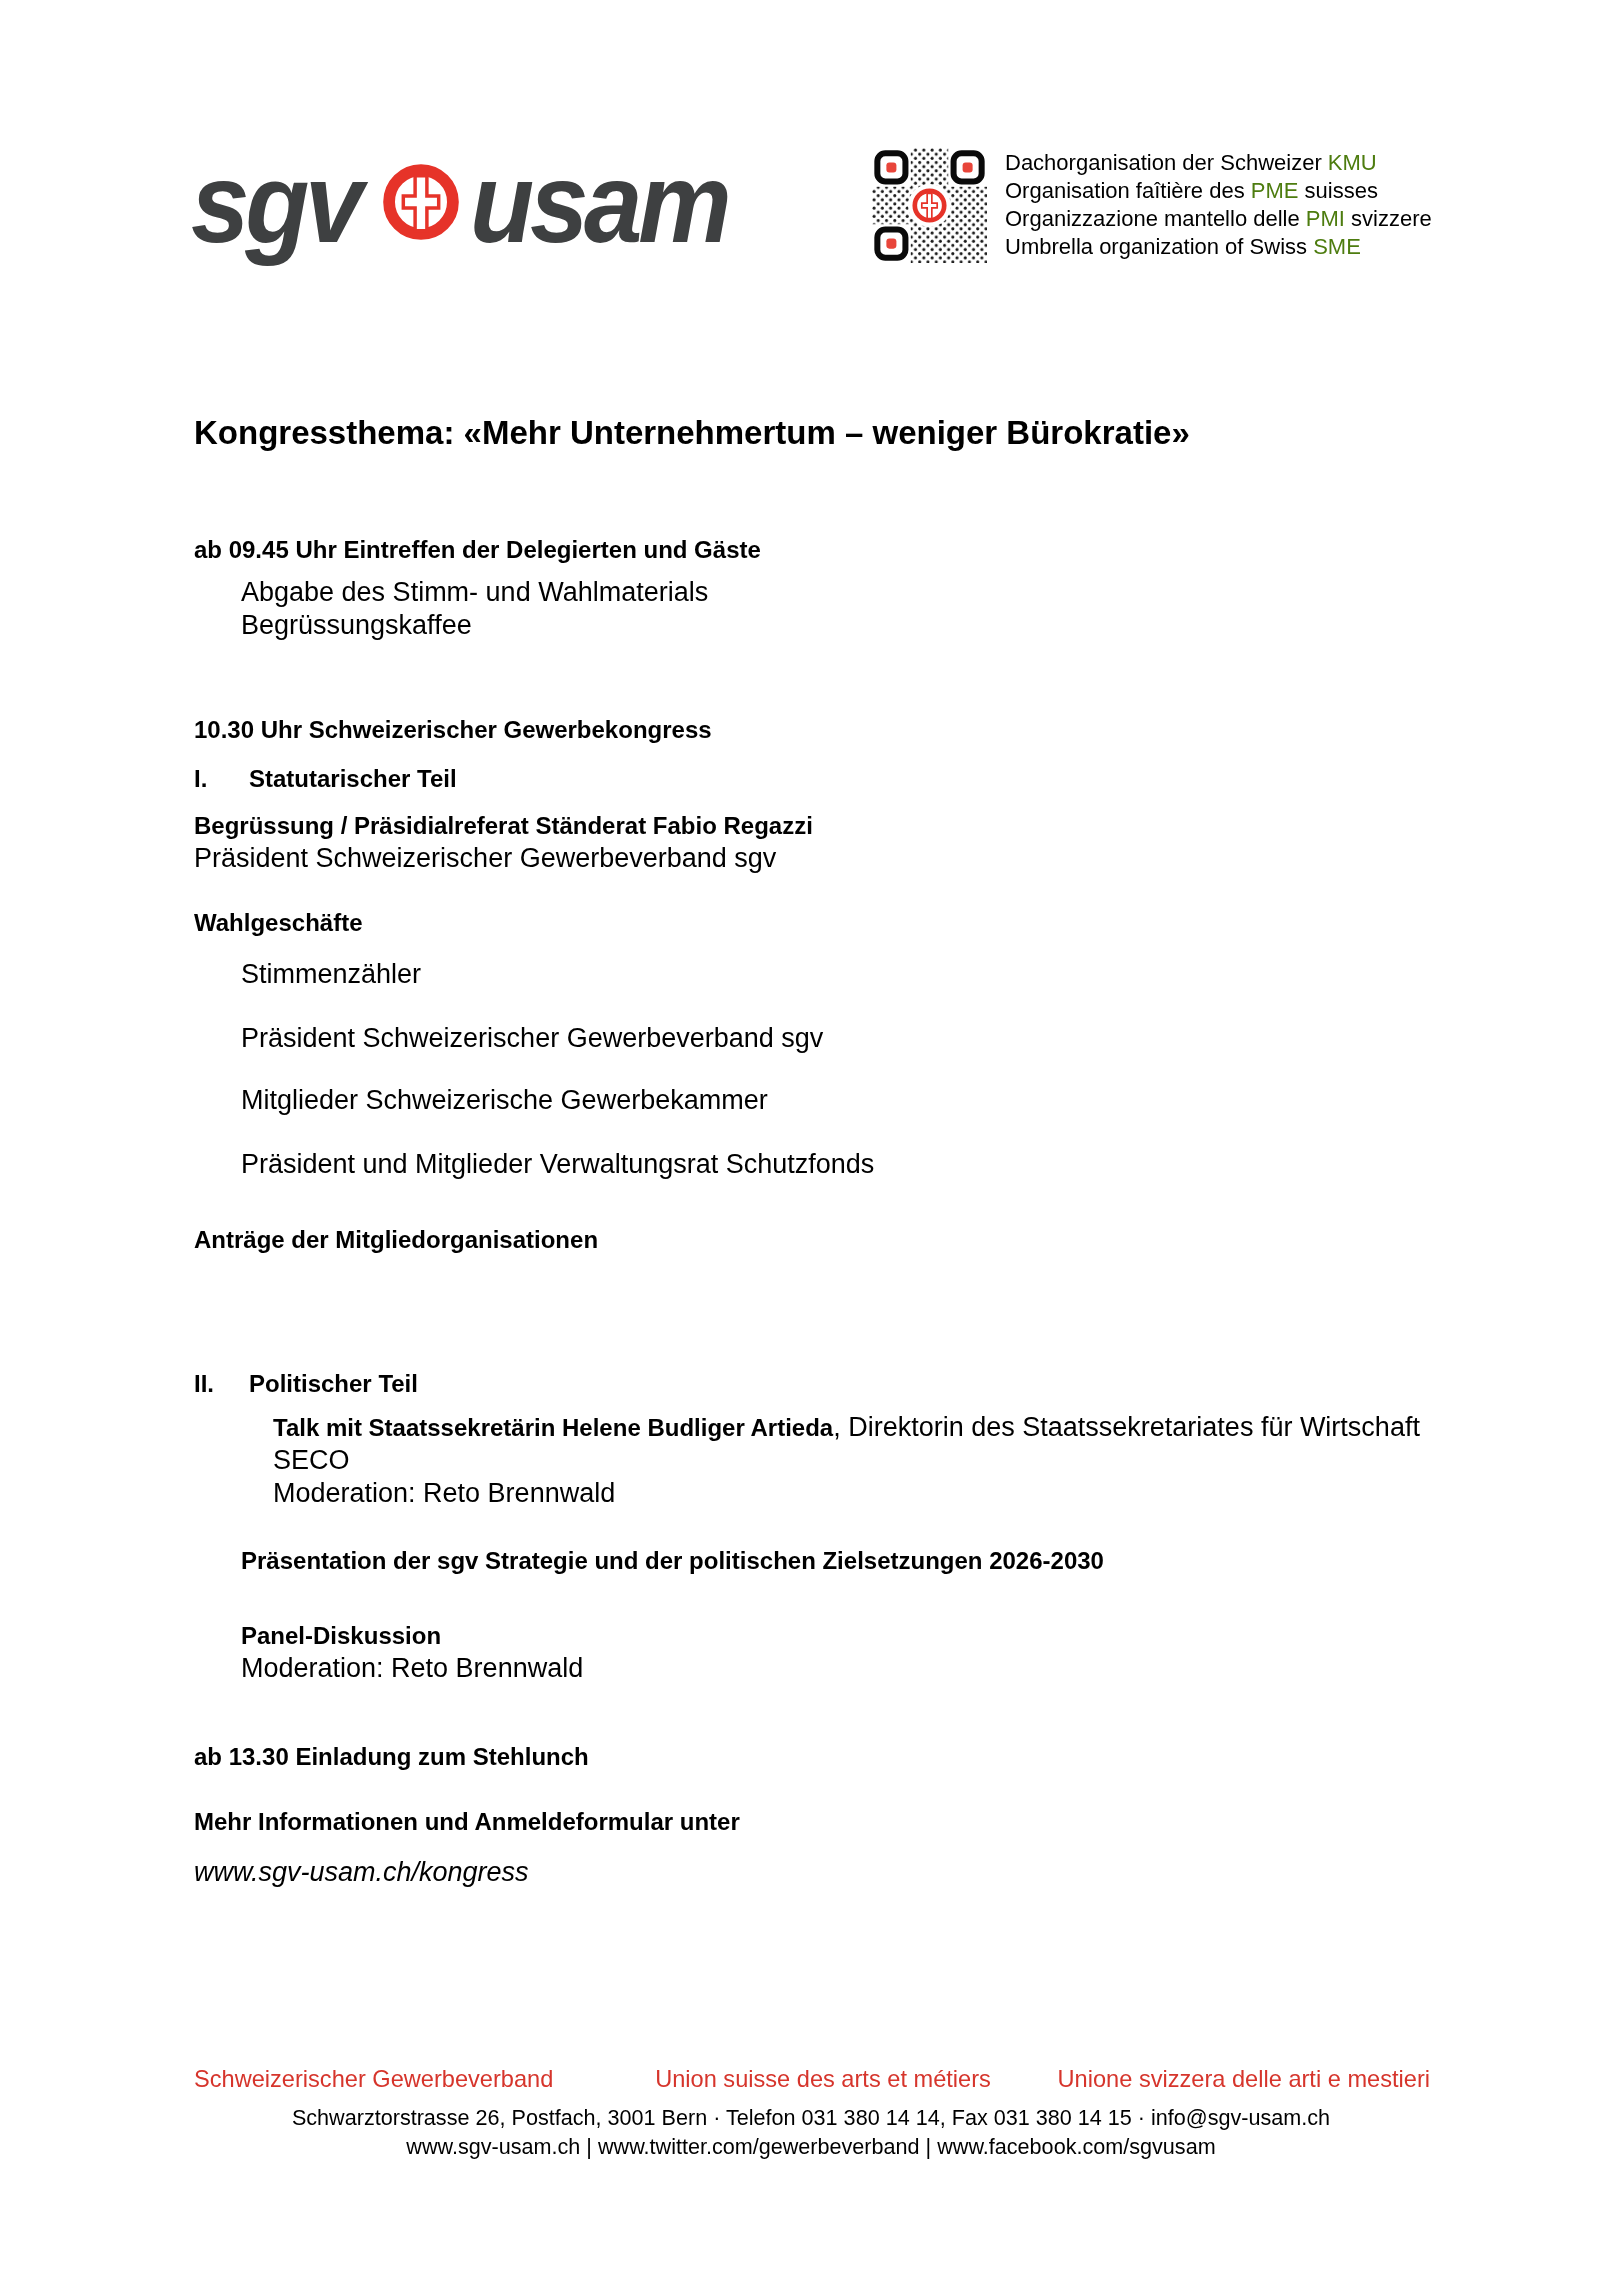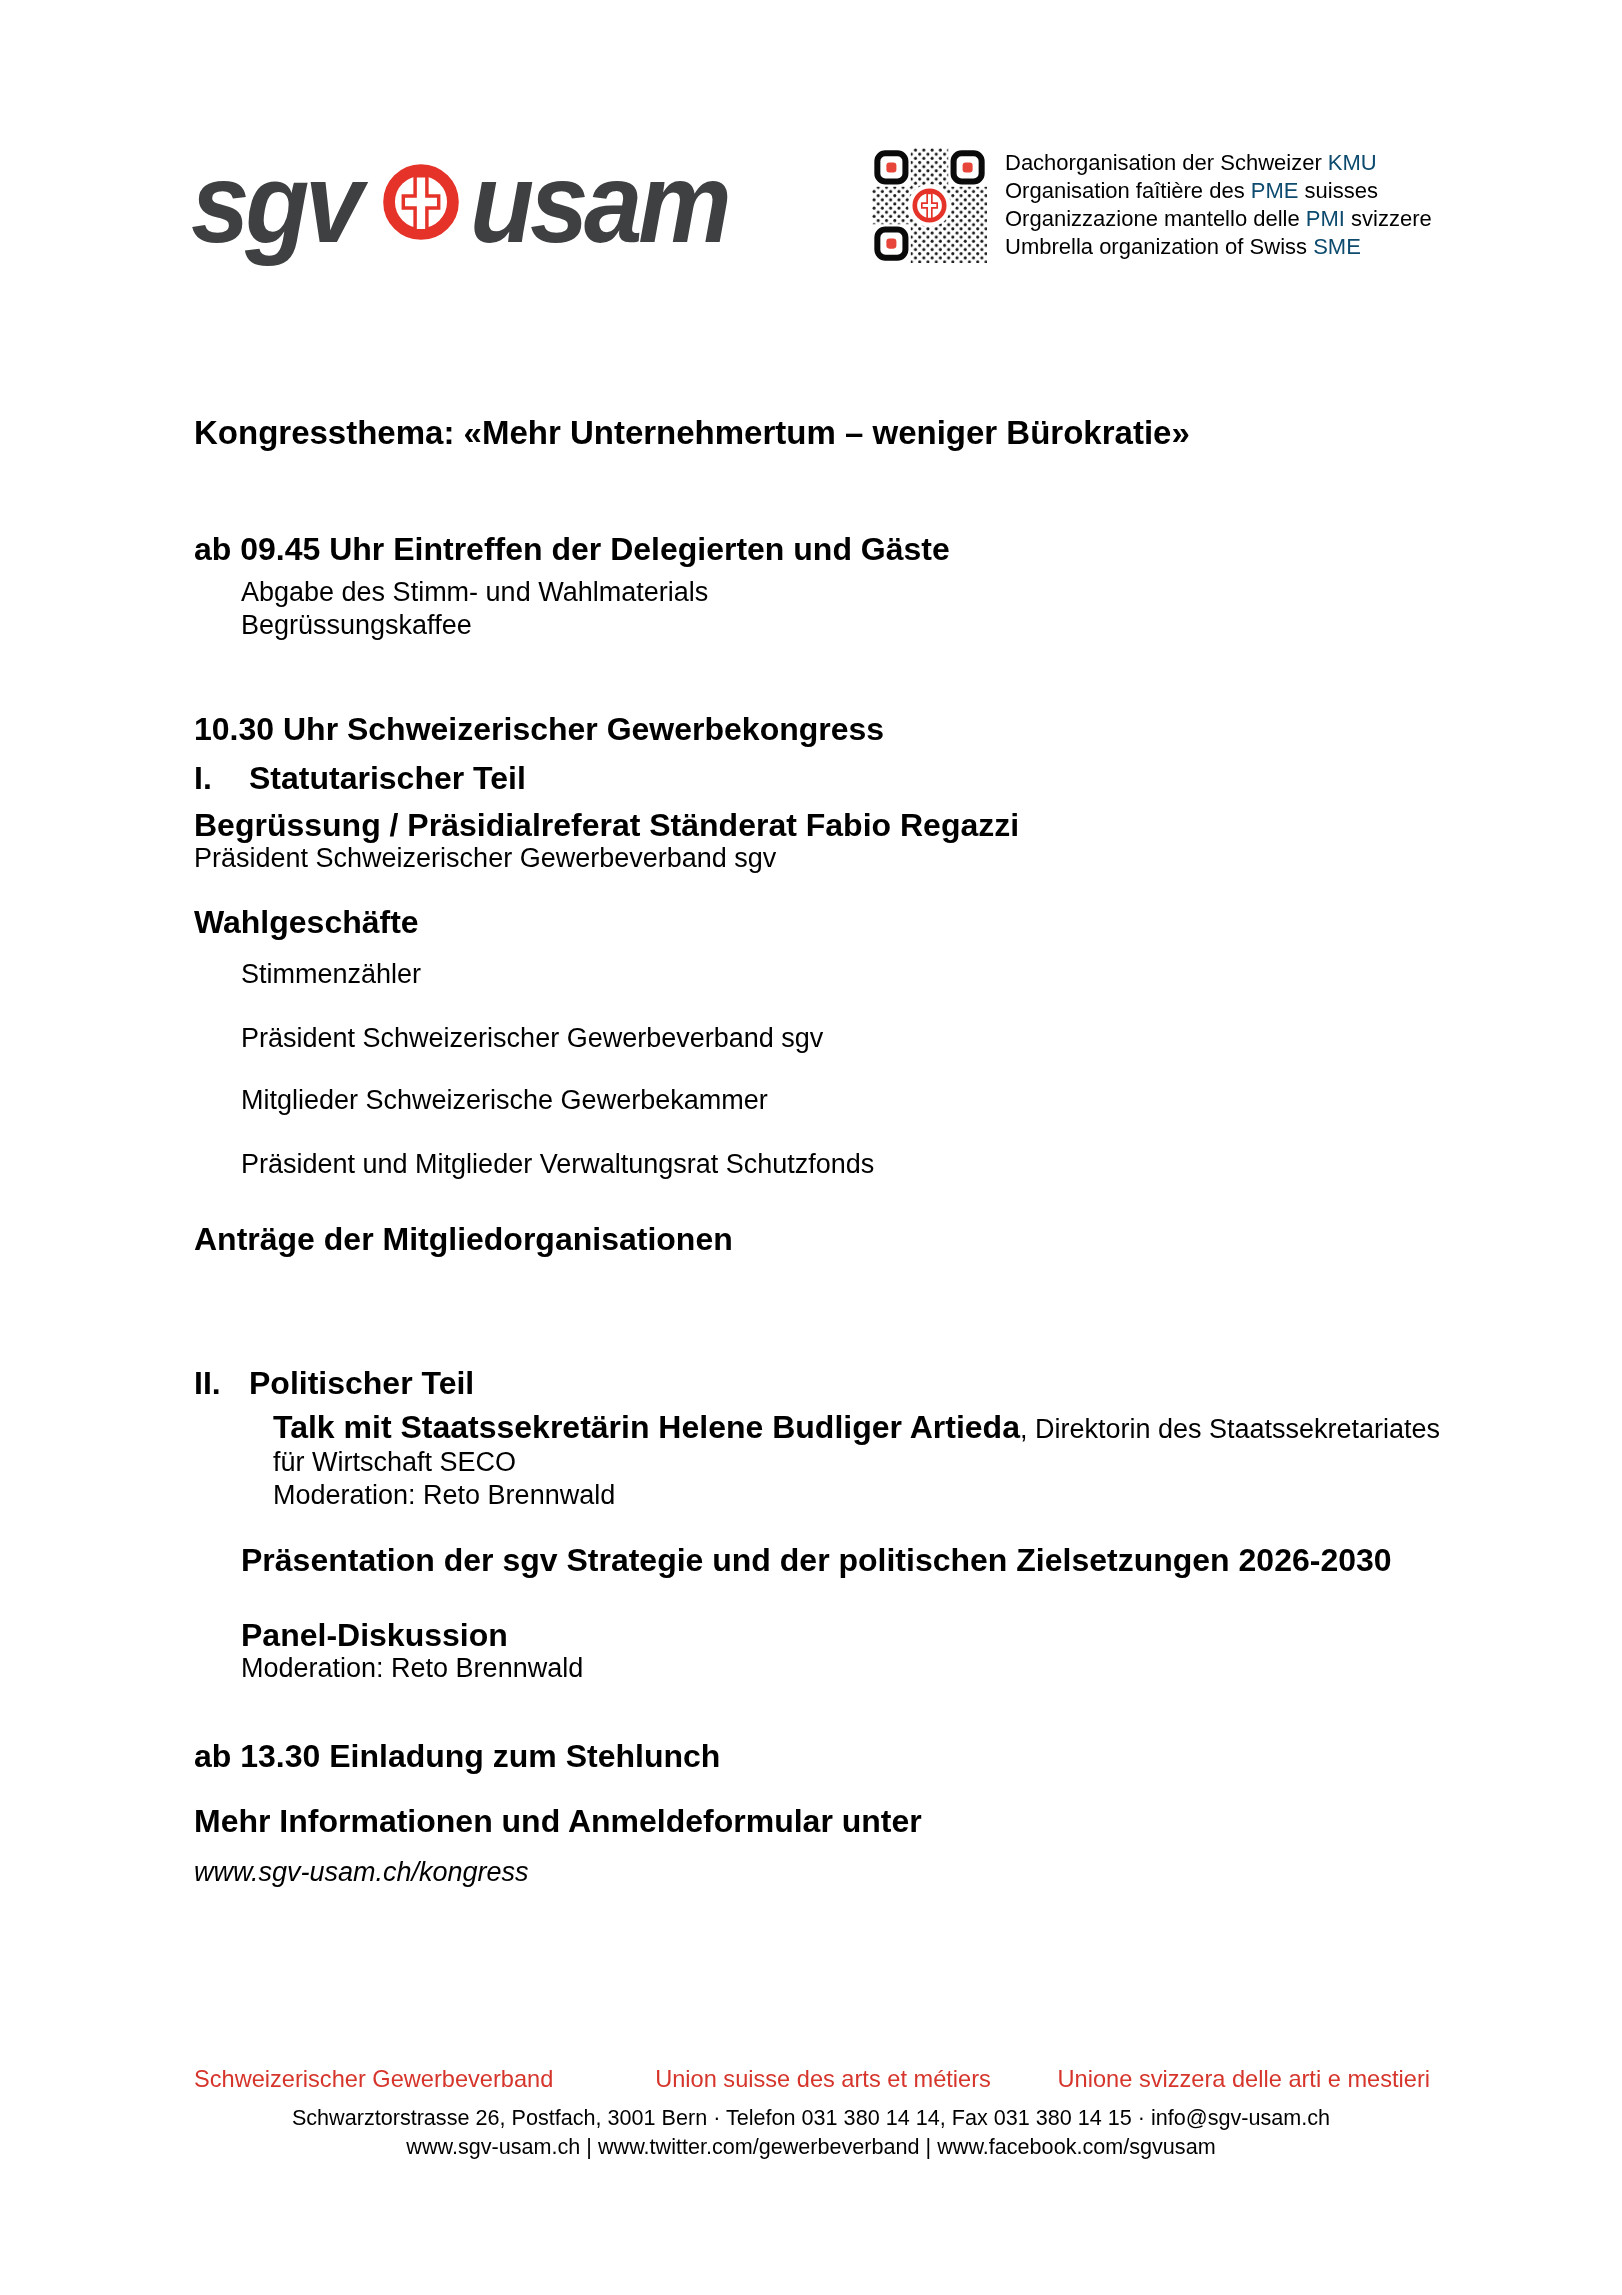--- a/index.html
+++ b/index.html
@@ -16,24 +16,24 @@
   .logo{left:191px;top:154px;display:flex;align-items:center;}
   .logo-word{
     font-size:113px;line-height:98px;font-style:italic;font-weight:bold;
     color:#3e4041;letter-spacing:-4.6px;transform:scaleX(.93);transform-origin:left center;
   }
   .logo-word.right{transform-origin:left center;margin-left:3.9px;}
   .logo-mark{margin:0 1.3px 0 6.5px;}
   
   .qr{left:872px;top:148px;}
   .qr-caption{left:1005px;top:149px;font-size:22px;line-height:28px;white-space:nowrap;}
-  .red{color:#0c4a6e;}
+  .red{color:#4d7c0f;}
   
   .t14{font-size:33px;line-height:39px;font-weight:bold;white-space:nowrap;}
-  .b{font-size:32px;line-height:33px;font-weight:bold;}
+  .b{font-size:24px;line-height:33px;font-weight:bold;}
   .r{font-size:27px;line-height:33px;font-weight:normal;}
   .nowrap{white-space:nowrap;}
   .row{display:flex;align-items:flex-start;}
   .dotcol{flex:0 0 47px;}
   .dot{width:8.5px;height:8.5px;border-radius:50%;background:#000;margin:12.4px 0 0 5.2px;}
   .numcol{flex:0 0 55px;}
   .content{width:1188px;}
   .italic{font-style:italic;}
   
   .f-red{top:2065px;font-size:23.6px;line-height:29px;color:#d6352c;white-space:nowrap;}

